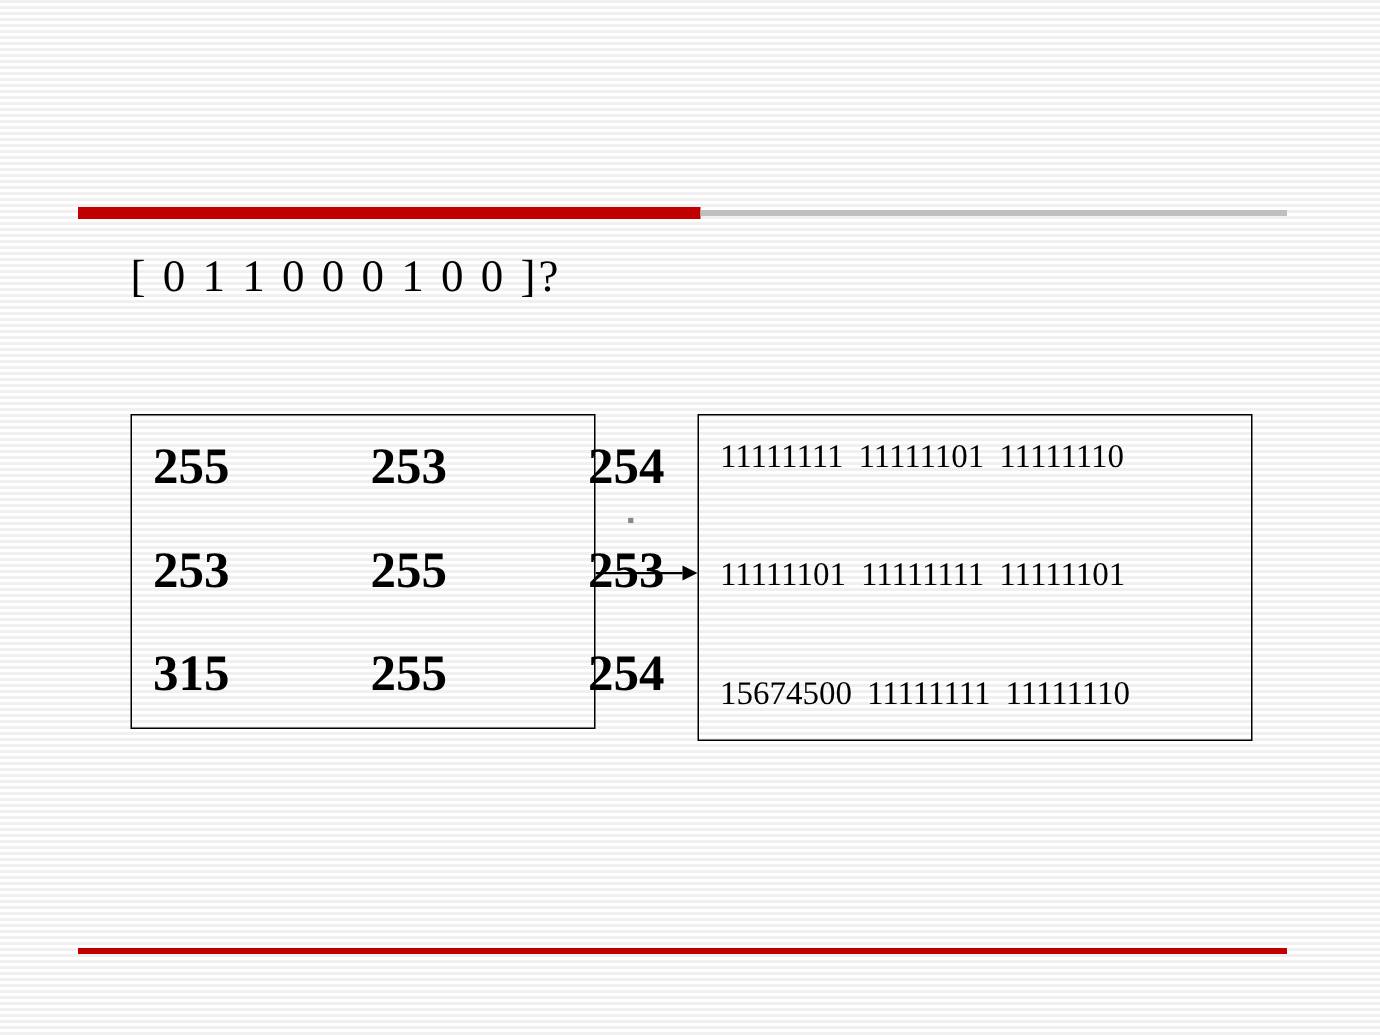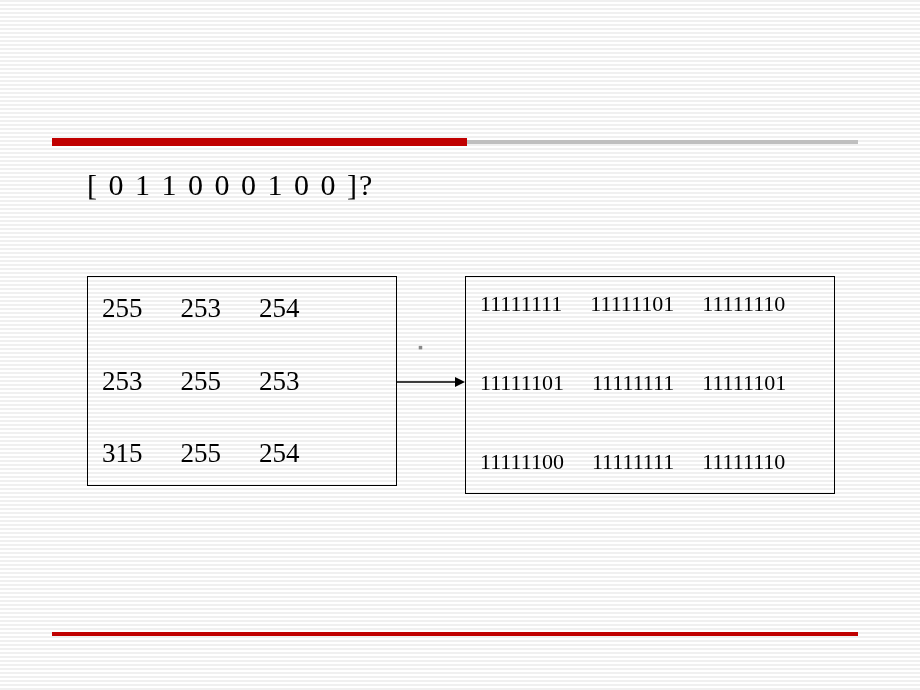--- a/index.html
+++ b/index.html
@@ -69,40 +69,41 @@
       height: 210px;
       border: 1.5px solid #000;
       padding: 16px 14px;
       display: flex;
       flex-direction: column;
       justify-content: space-between;
     }
     .decimal-row {
       display: flex;
       justify-content: flex-start;
-      gap: 38px;
-      font-size: 27px;
+      gap: 94px;
+      font-size: 34px;
       color: #000;
+      font-weight: bold;
     }
     .binary-box {
       position: absolute;
       top: 276px;
       left: 465px;
       width: 370px;
       height: 218px;
       border: 1.5px solid #000;
       padding: 14px 14px 18px 14px;
       display: flex;
       flex-direction: column;
       justify-content: space-between;
     }
     .binary-row {
       display: flex;
       justify-content: flex-start;
-      gap: 28px;
+      gap: 10px;
       font-size: 22px;
       color: #000;
     }
     .arrow-svg {
       position: absolute;
       top: 372px;
       left: 397px;
       width: 68px;
       height: 20px;
     }
@@ -156,21 +157,21 @@
       <span>11111111</span>
       <span>11111101</span>
       <span>11111110</span>
     </div>
     <div class="binary-row">
       <span>11111101</span>
       <span>11111111</span>
       <span>11111101</span>
     </div>
     <div class="binary-row">
-      <span>11111100</span>
+      <span>15674500</span>
       <span>11111111</span>
       <span>11111110</span>
     </div>
   </div>
 
   <div class="bottom-rule"></div>
 
 </div>
 
 </body></html>

